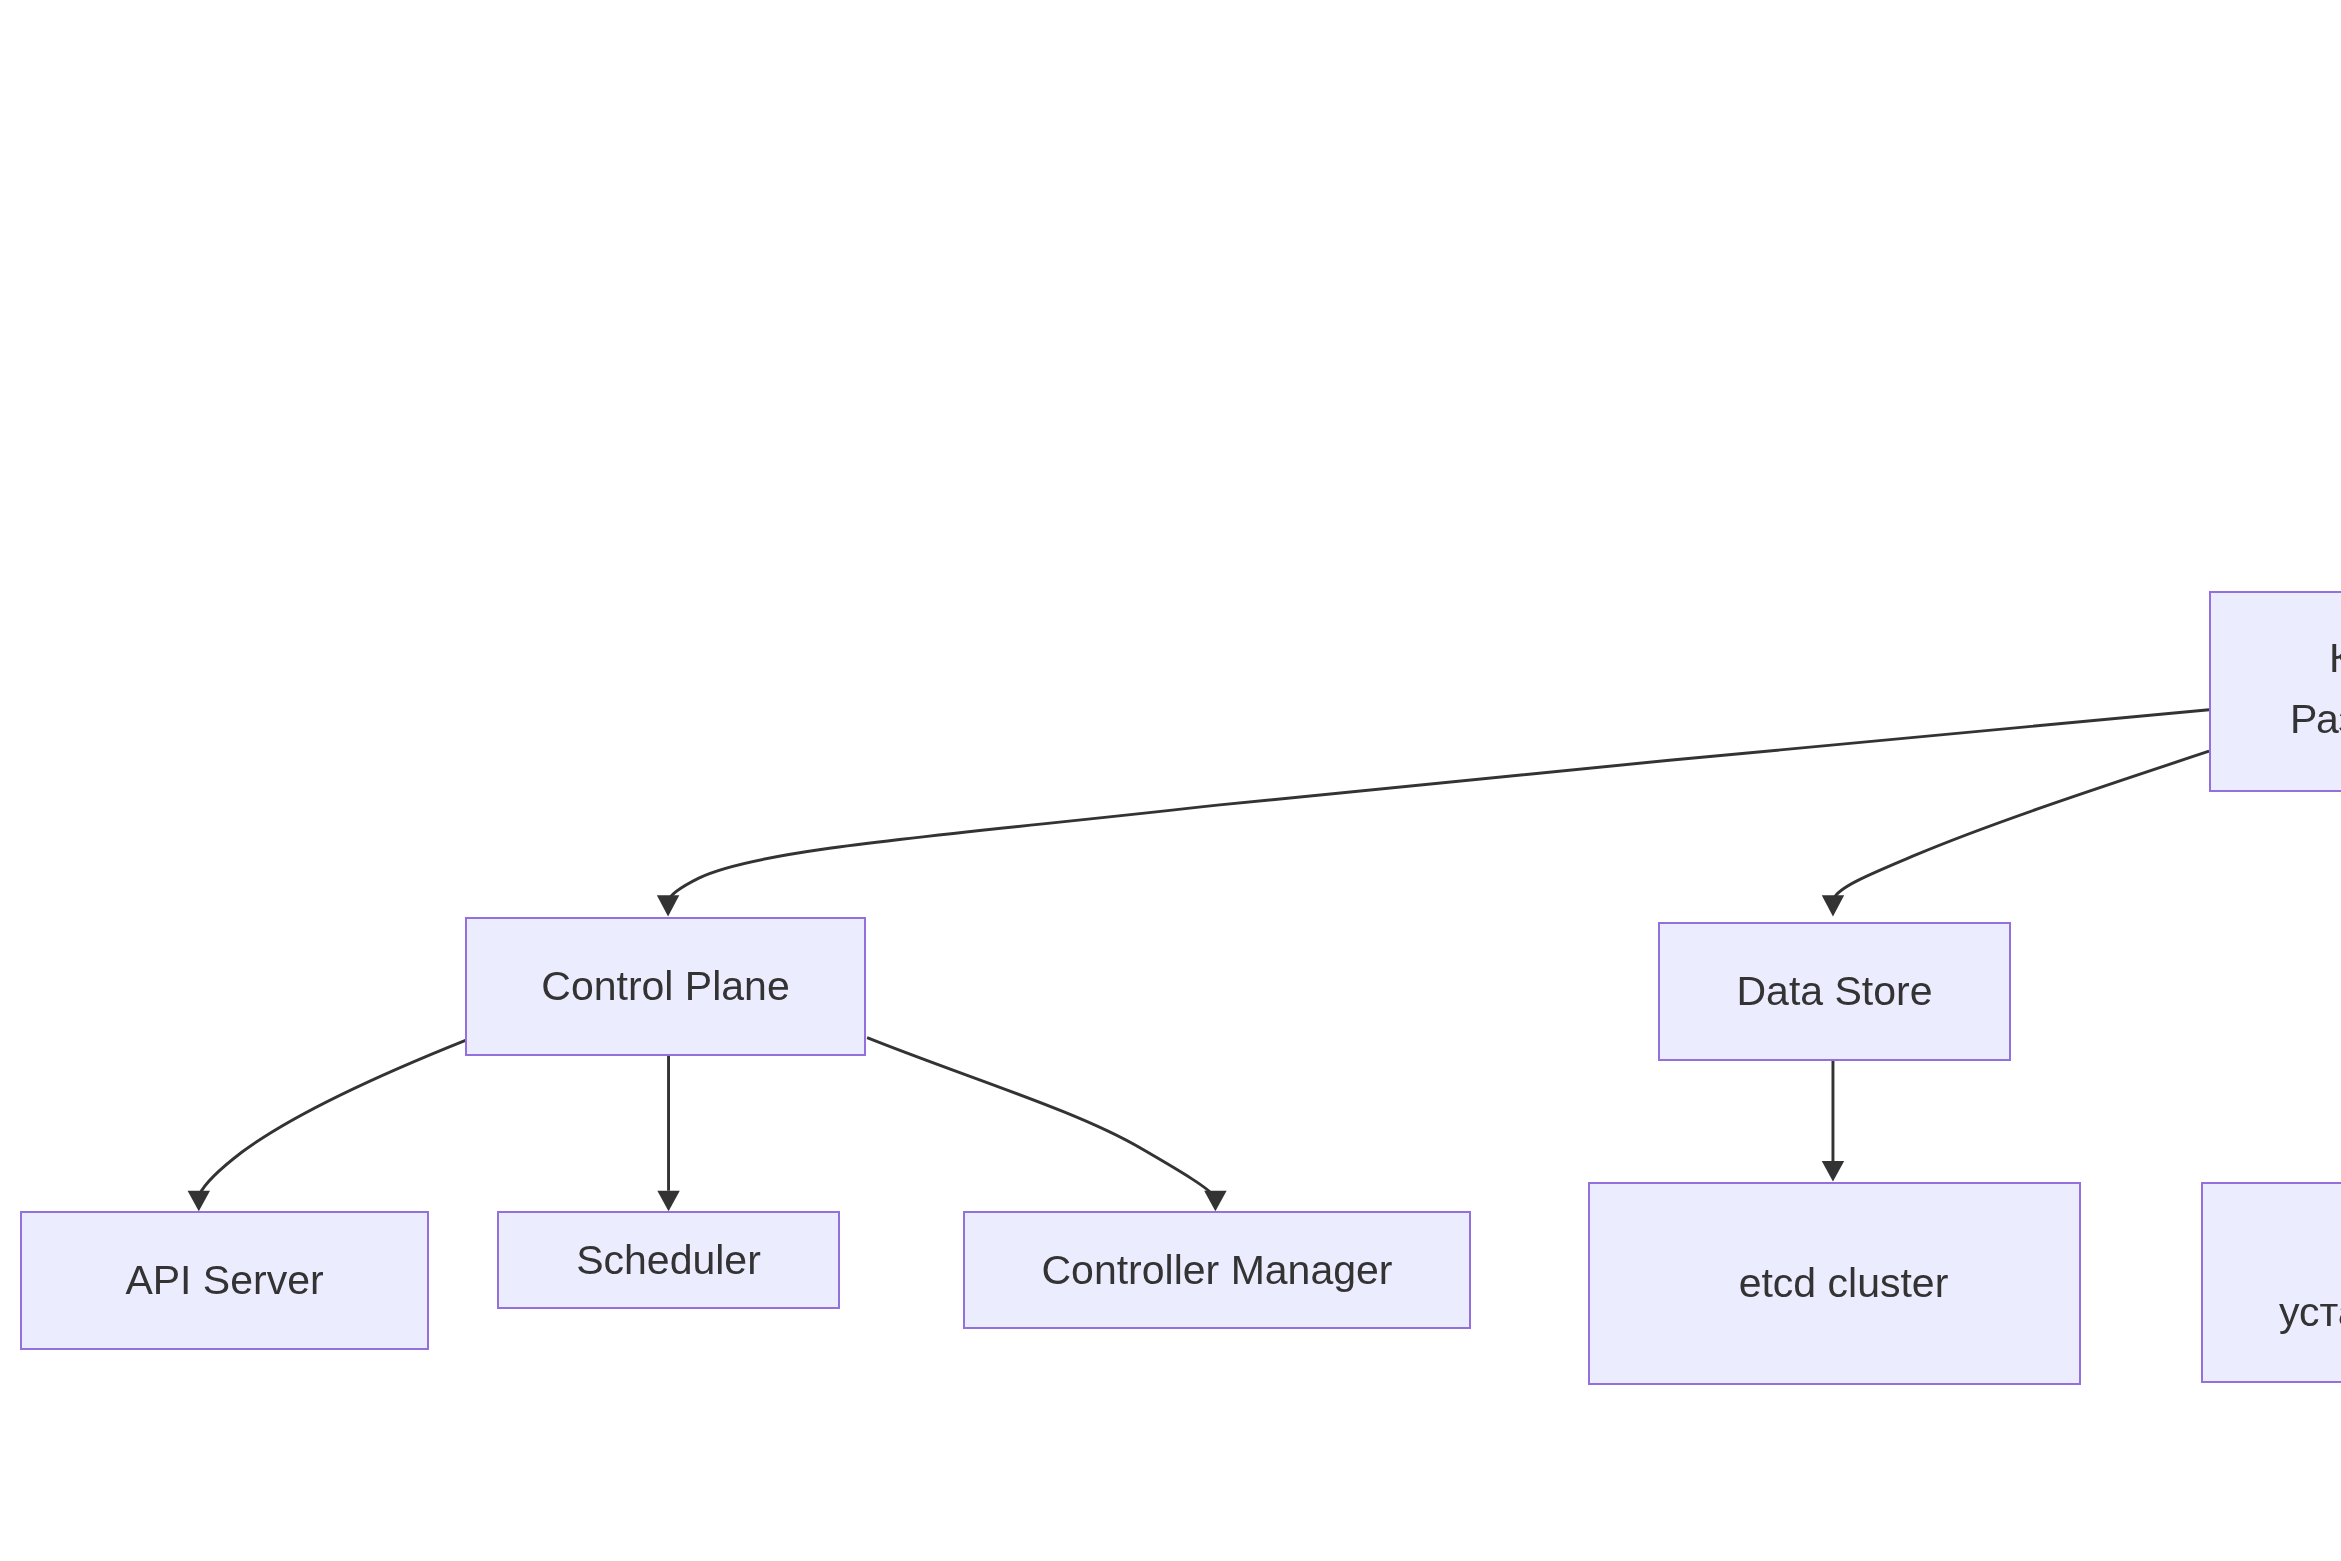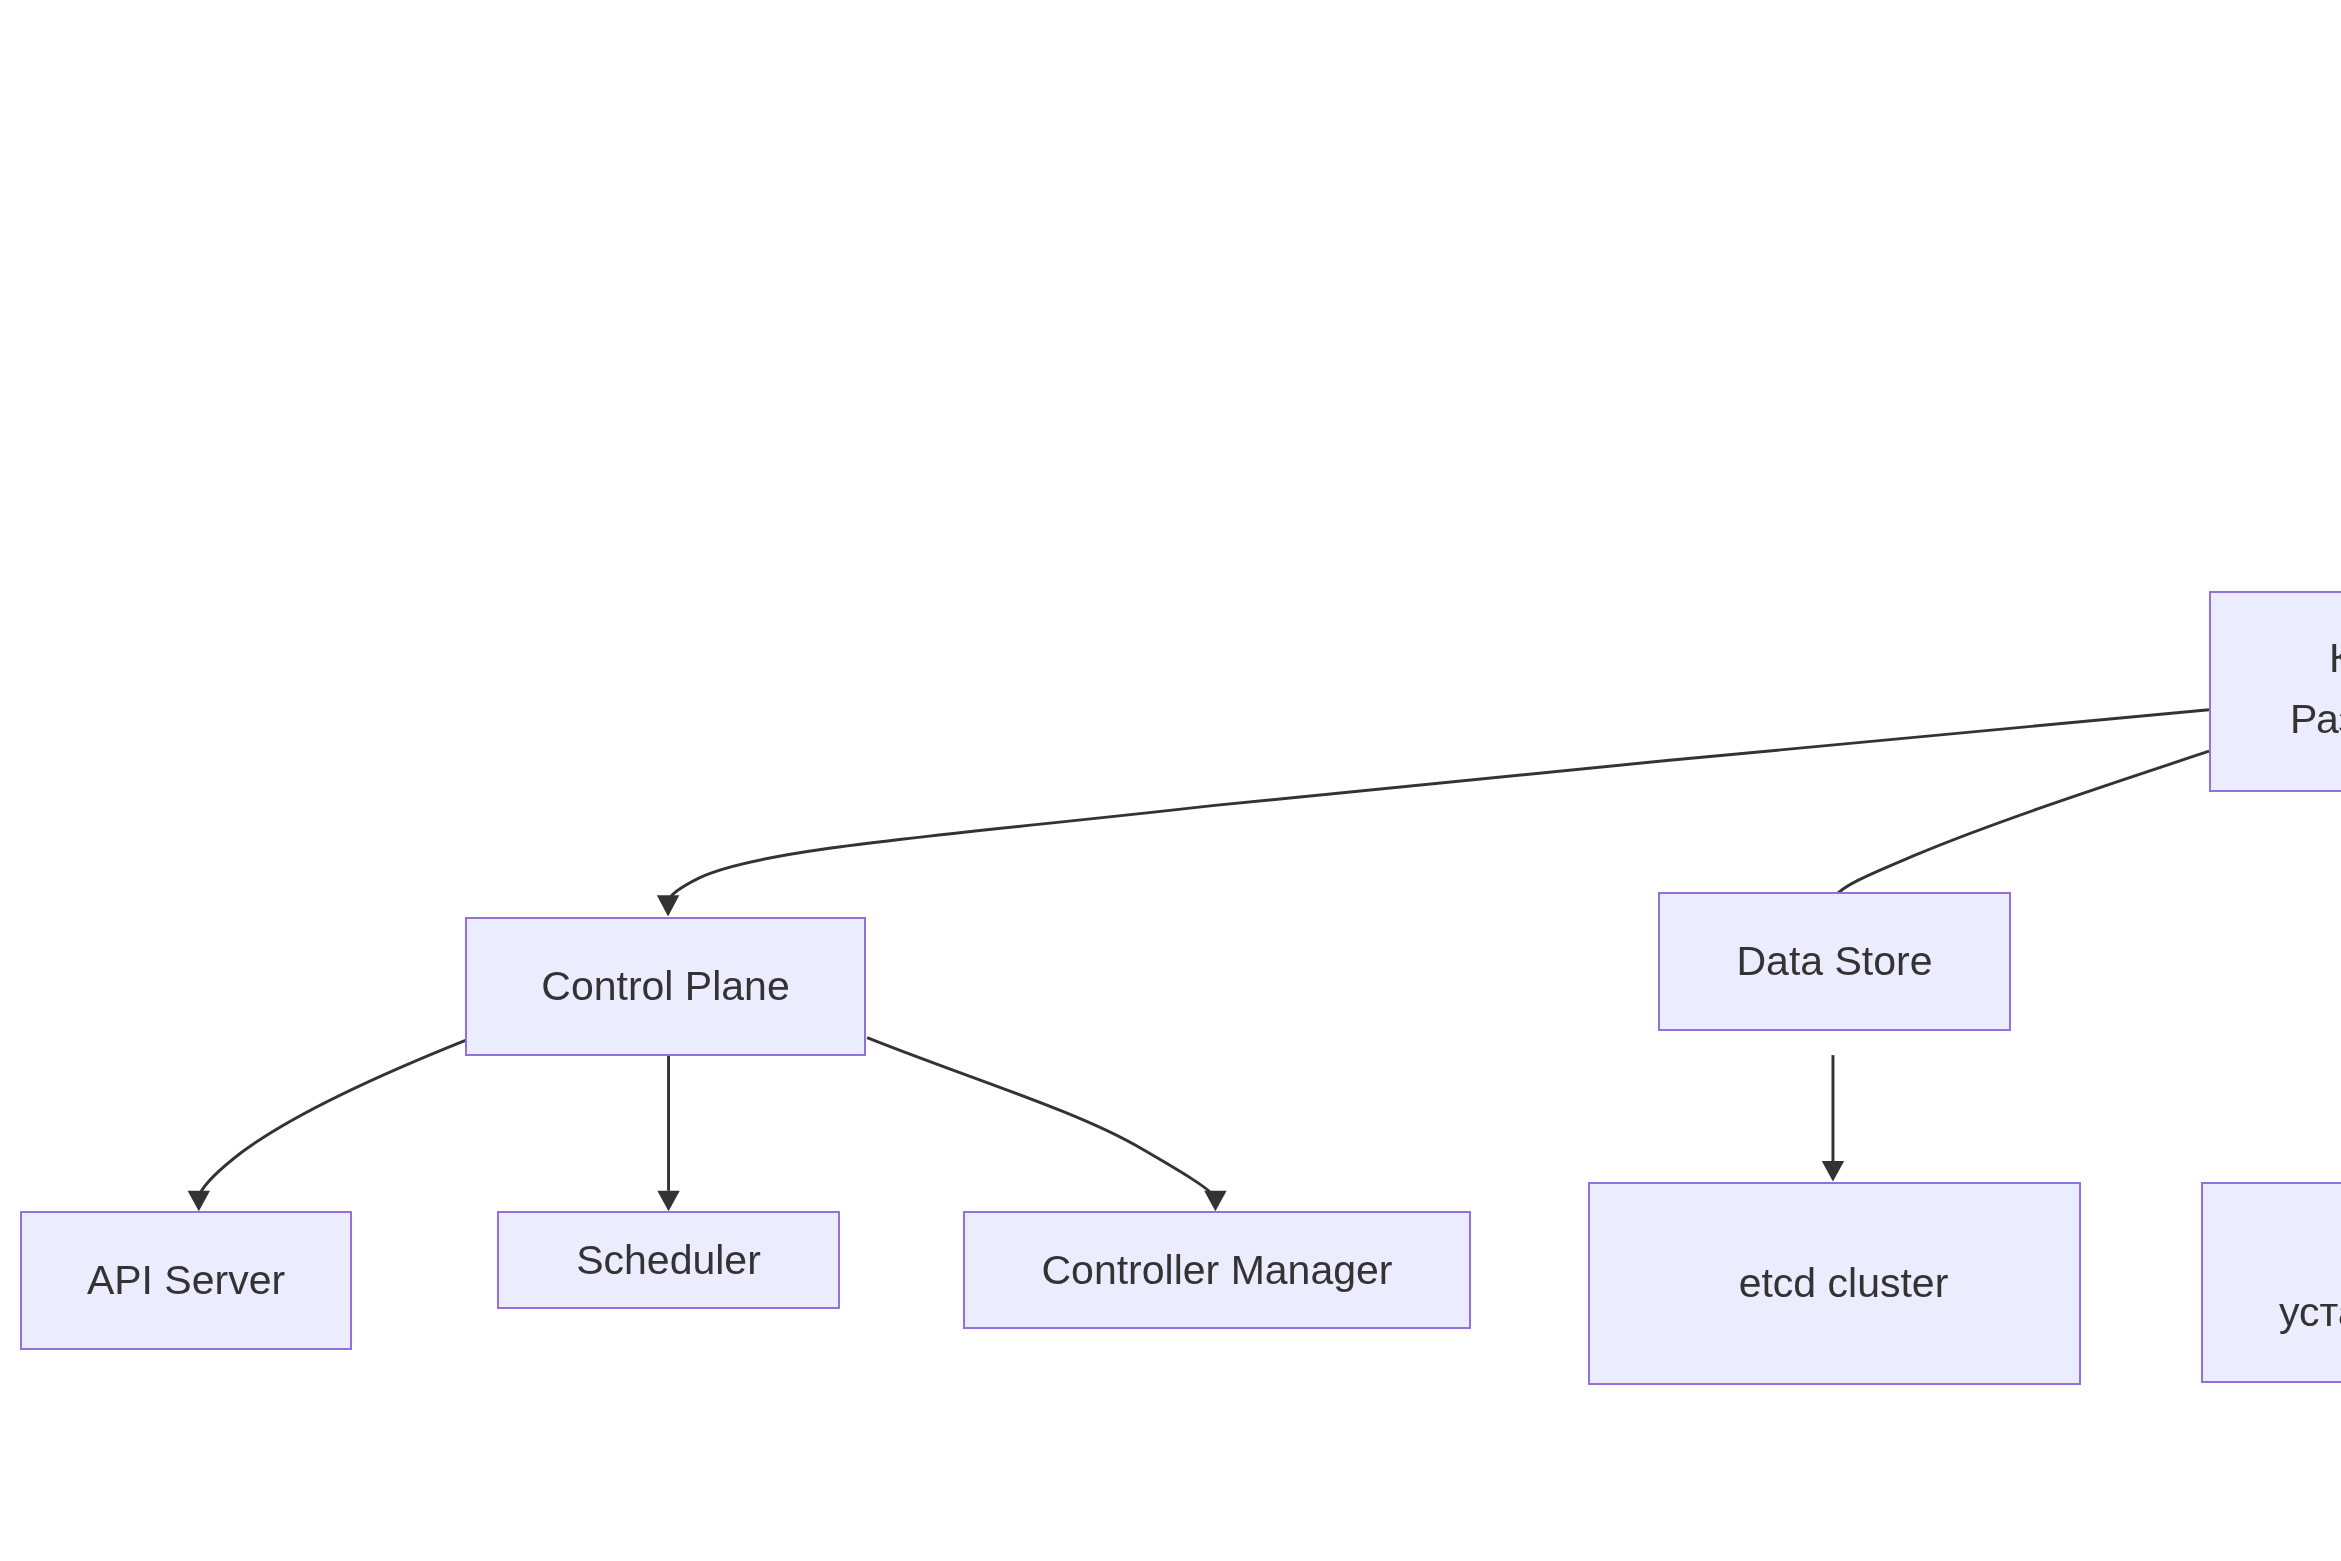--- a/index.html
+++ b/index.html
@@ -88,25 +88,25 @@
 
   <div class="node" style="left:2209px;top:591px;width:342px;height:201px;">
     <span class="frag" style="left:118px;top:45px;">К</span>
     <span class="frag" style="left:79px;top:106px;">Раз</span>
   </div>
 
   <div class="node" style="left:465px;top:917px;width:401px;height:139px;">
     <span class="lbl">Control Plane</span>
   </div>
 
-  <div class="node" style="left:1658px;top:892px;width:353px;height:139px;">
+  <div class="node" style="left:1658px;top:922px;width:353px;height:139px;">
     <span class="lbl">Data Store</span>
   </div>
 
-  <div class="node" style="left:20px;top:1211px;width:332px;height:139px;">
+  <div class="node" style="left:20px;top:1211px;width:409px;height:139px;">
     <span class="lbl">API Server</span>
   </div>
 
   <div class="node" style="left:497px;top:1211px;width:343px;height:98px;">
     <span class="lbl">Scheduler</span>
   </div>
 
   <div class="node" style="left:963px;top:1211px;width:508px;height:118px;">
     <span class="lbl">Controller Manager</span>
   </div>

